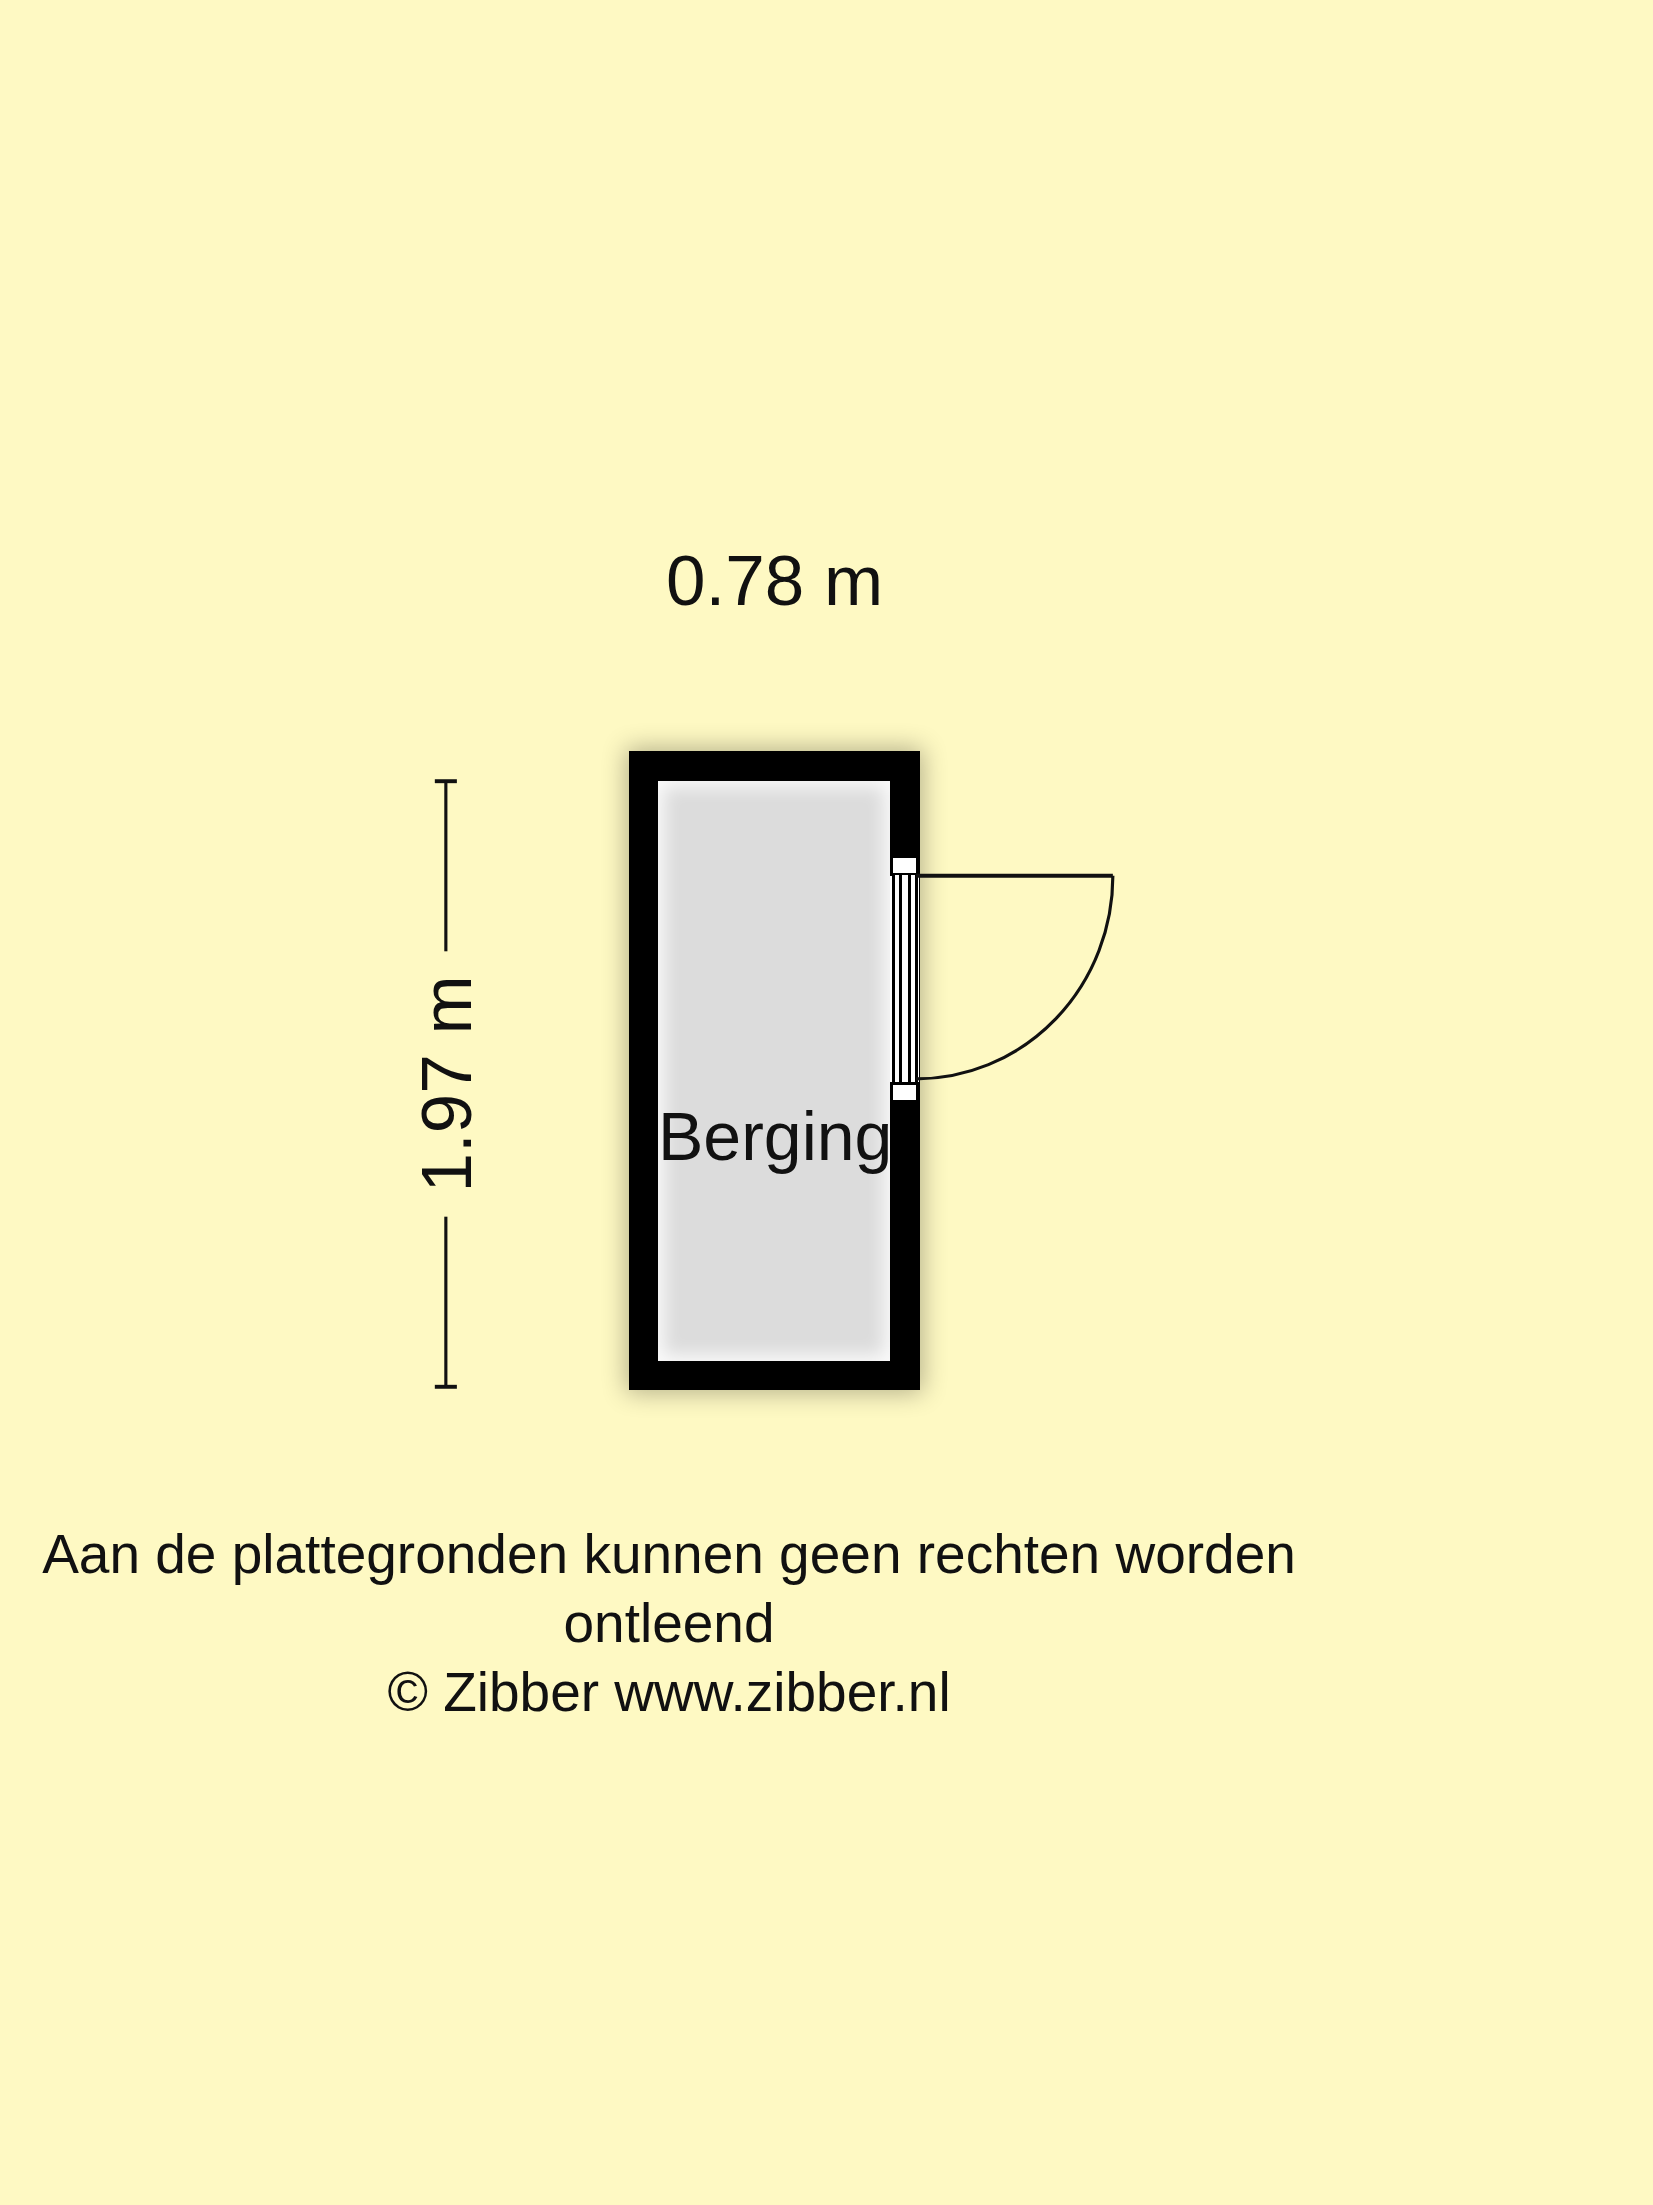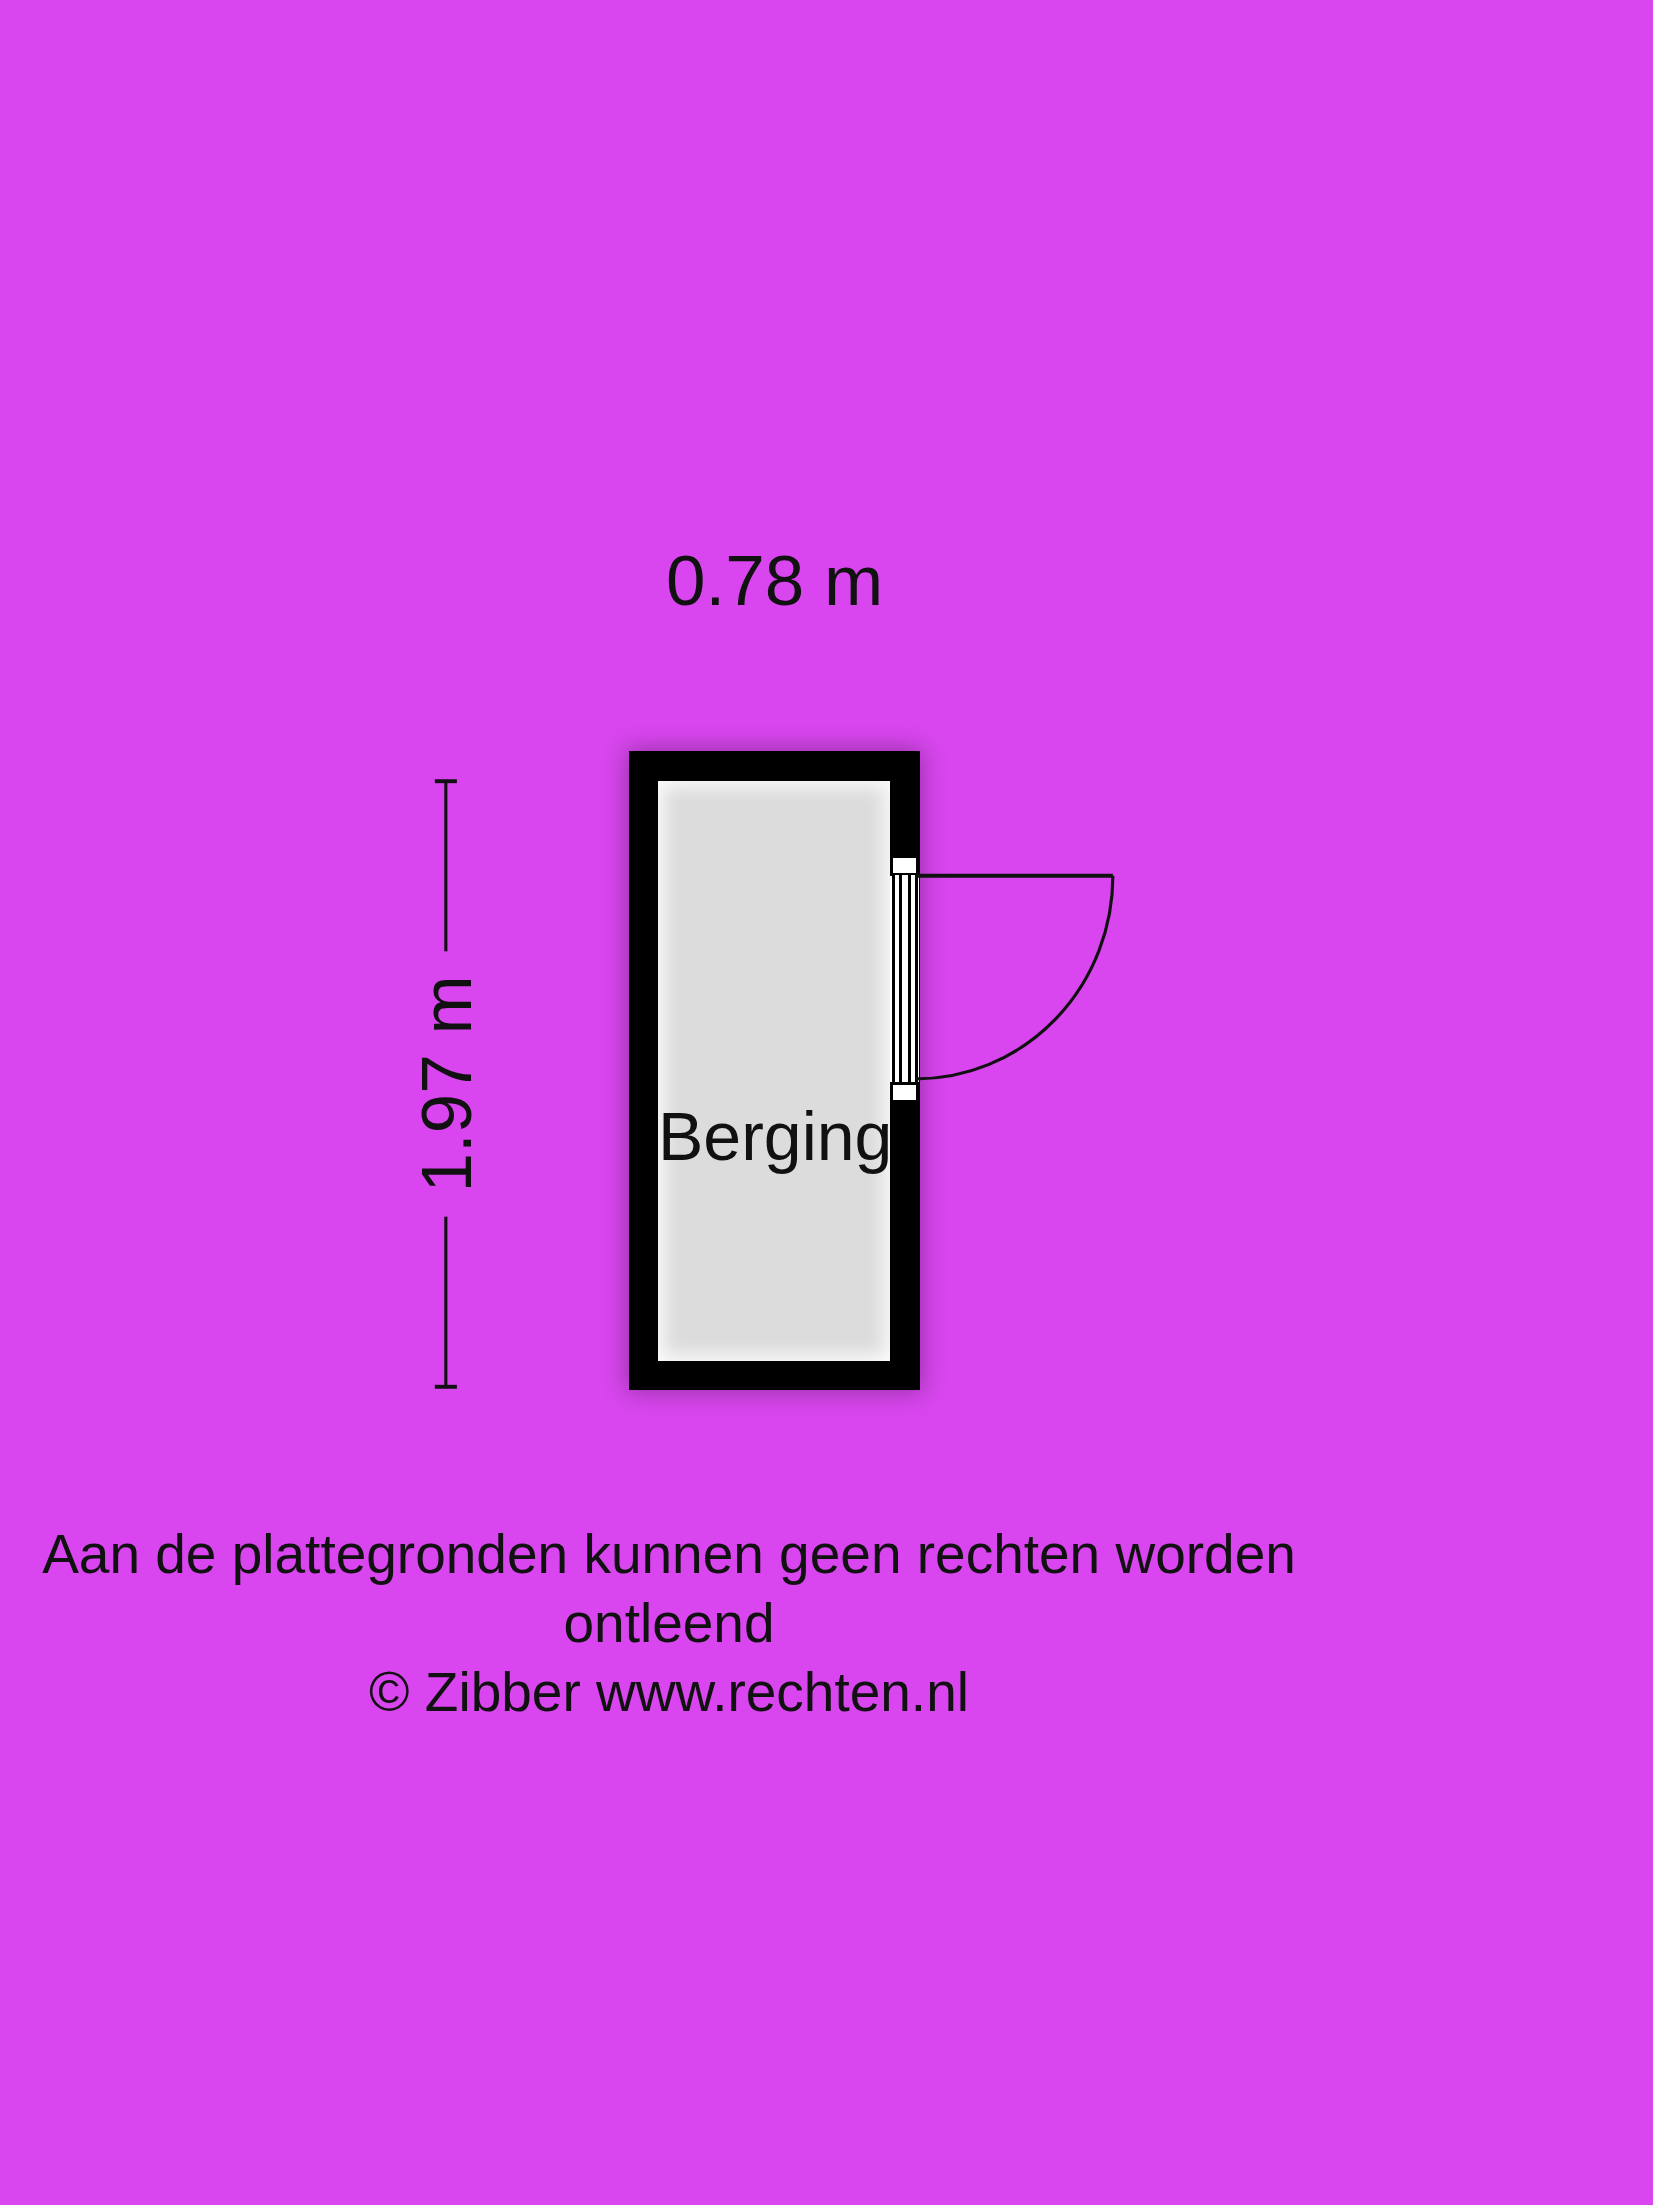--- a/index.html
+++ b/index.html
@@ -9,21 +9,21 @@
     height: 2205px;
     background: #ffffff;
     font-family: "Liberation Sans", "DejaVu Sans", sans-serif;
     color: #111111;
   }
   .canvas {
     position: relative;
     width: 1654px;
     height: 2205px;
     overflow: hidden;
-    background: #d946ef;
+    background: #fef9c3;
   }
   
   .dim-label {
     position: absolute;
     font-size: 71px;
     line-height: 71px;
     color: #111111;
     white-space: nowrap;
   }
   .dim-top {
@@ -156,17 +156,17 @@
     <line x1="566" y1="992" x2="566" y2="1208" stroke="#111111" stroke-width="4"></line>
     <line x1="566" y1="1545" x2="566" y2="1761" stroke="#111111" stroke-width="4"></line>
     <line x1="552" y1="1761" x2="580" y2="1761" stroke="#111111" stroke-width="5"></line>
 
     <line x1="1163" y1="1112" x2="1413" y2="1112" stroke="#111111" stroke-width="5"></line>
     <path d="M 1413 1112 A 250 258 0 0 1 1163 1370" fill="none" stroke="#111111" stroke-width="4"></path>
   </svg>
 
   <div class="footer">
     <div>Aan de plattegronden kunnen geen rechten worden ontleend</div>
-    <div>© Zibber www.rechten.nl</div>
+    <div>© Zibber www.zibber.nl</div>
   </div>
 
 </div>
 
 
 </body></html>

